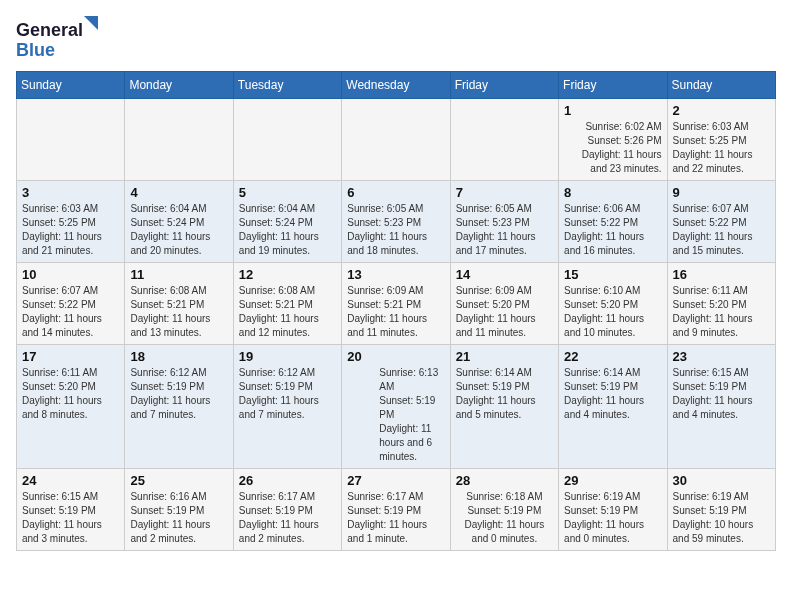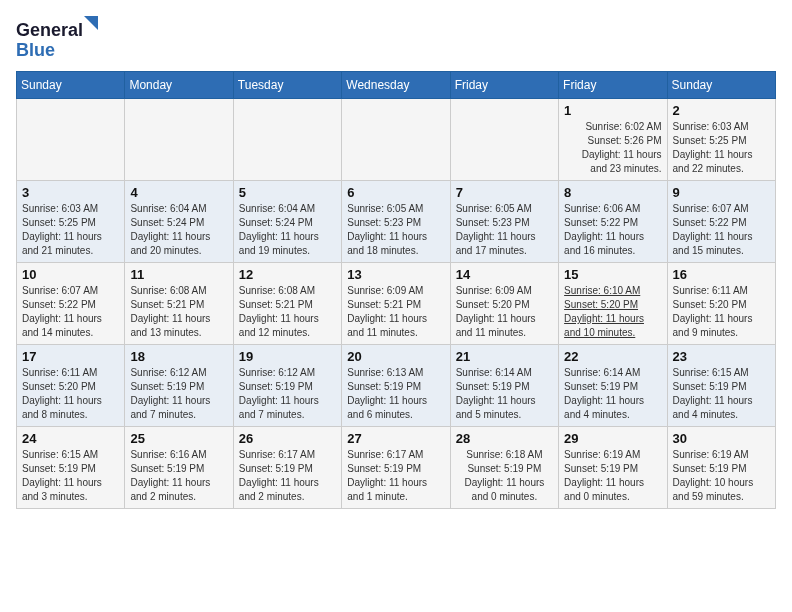--- a/index.html
+++ b/index.html
@@ -200,21 +200,21 @@
 Daylight: 11 hours and 11 minutes.</div>
         </td>
         <td>
           <div class="day-number">14</div>
           <div class="day-info" style="white-space: pre-line;">Sunrise: 6:09 AM
 Sunset: 5:20 PM
 Daylight: 11 hours and 11 minutes.</div>
         </td>
         <td>
           <div class="day-number">15</div>
-          <div class="day-info" style="white-space: pre-line; text-decoration: underline;">Sunrise: 6:10 AM
+          <div class="day-info" style="white-space: pre-line;">Sunrise: 6:10 AM
 Sunset: 5:20 PM
 Daylight: 11 hours and 10 minutes.</div>
         </td>
         <td>
           <div class="day-number">16</div>
           <div class="day-info" style="white-space: pre-line;">Sunrise: 6:11 AM
 Sunset: 5:20 PM
 Daylight: 11 hours and 9 minutes.</div>
         </td>
       </tr>
@@ -232,21 +232,21 @@
 Daylight: 11 hours and 7 minutes.</div>
         </td>
         <td>
           <div class="day-number">19</div>
           <div class="day-info" style="white-space: pre-line;">Sunrise: 6:12 AM
 Sunset: 5:19 PM
 Daylight: 11 hours and 7 minutes.</div>
         </td>
         <td>
           <div class="day-number">20</div>
-          <div class="day-info" style="white-space: pre-line;">Sunrise: 6:13 AM
+          <div class="day-info" style="white-space: pre-line; margin-left: 32px;">Sunrise: 6:13 AM
 Sunset: 5:19 PM
 Daylight: 11 hours and 6 minutes.</div>
         </td>
         <td>
           <div class="day-number">21</div>
           <div class="day-info" style="white-space: pre-line;">Sunrise: 6:14 AM
 Sunset: 5:19 PM
 Daylight: 11 hours and 5 minutes.</div>
         </td>
         <td>

